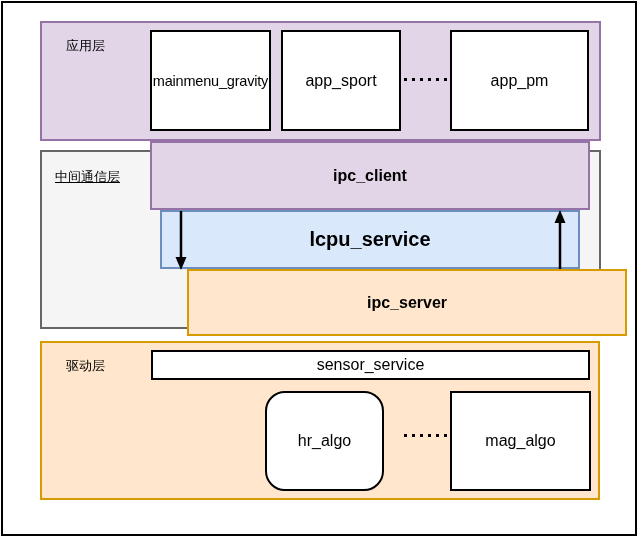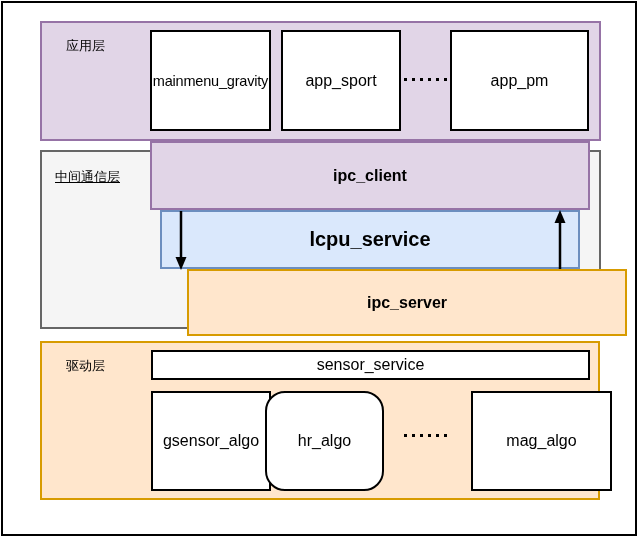--- a/index.html
+++ b/index.html
@@ -22,21 +22,21 @@
     display:flex;align-items:center;justify-content:center;
     font-size:16px;white-space:nowrap;text-align:center;
   }
   .node--tight{font-size:14.5px;letter-spacing:-0.2px;}
   .n-mainmenu{left:150px;top:30px;width:121px;height:101px;}
   .n-appsport{left:281px;top:30px;width:120px;height:101px;text-align:center;}
   .n-apppm{left:450px;top:30px;width:139px;height:101px;}
   .n-sensorservice{left:151px;top:350px;width:439px;height:30px;}
   .n-gsensor{left:151px;top:391px;width:120px;height:100px;}
   .n-hr{left:265px;top:391px;width:119px;height:100px;border-radius:20px;}
-  .n-mag{left:471px;top:391px;width:141px;height:100px;}
+  .n-mag{left:450px;top:391px;width:141px;height:100px;}
   .band{
     position:absolute;box-sizing:border-box;border:2px solid;
     display:flex;align-items:center;justify-content:center;
     font-size:16px;white-space:nowrap;font-weight:bold;
   }
   .band--ipcclient{left:150px;top:141px;width:440px;height:69px;background:#E1D5E7;border-color:#9673A6;}
   .band--lcpu{left:160px;top:210px;width:420px;height:59px;background:#DAE8FC;border-color:#6C8EBF;font-size:20px;}
   .band--ipcserver{left:150px;top:269px;width:440px;height:67px;background:#FFE6CC;border-color:#D79B00;margin-left:37px;}
   .dots{position:absolute;display:flex;gap:5px;align-items:center;}
   .dots--top{left:404px;top:78px;}
@@ -85,23 +85,20 @@
   <div class="band band--ipcserver">
     <span>ipc_server</span>
   </div>
 
   <div class="layer layer--driver"></div>
   <span class="layer-label label--driver">驱动层</span>
 
   <div class="node n-sensorservice">
     <span>sensor_service</span>
   </div>
-  <div class="node n-gsensor">
-    <span>gsensor_algo</span>
-  </div>
   <div class="node n-hr">
     <span>hr_algo</span>
   </div>
   <div class="dots dots--bottom">
       <span class="dot"></span>
       <span class="dot"></span>
       <span class="dot"></span>
       <span class="dot"></span>
       <span class="dot"></span>
       <span class="dot"></span>

